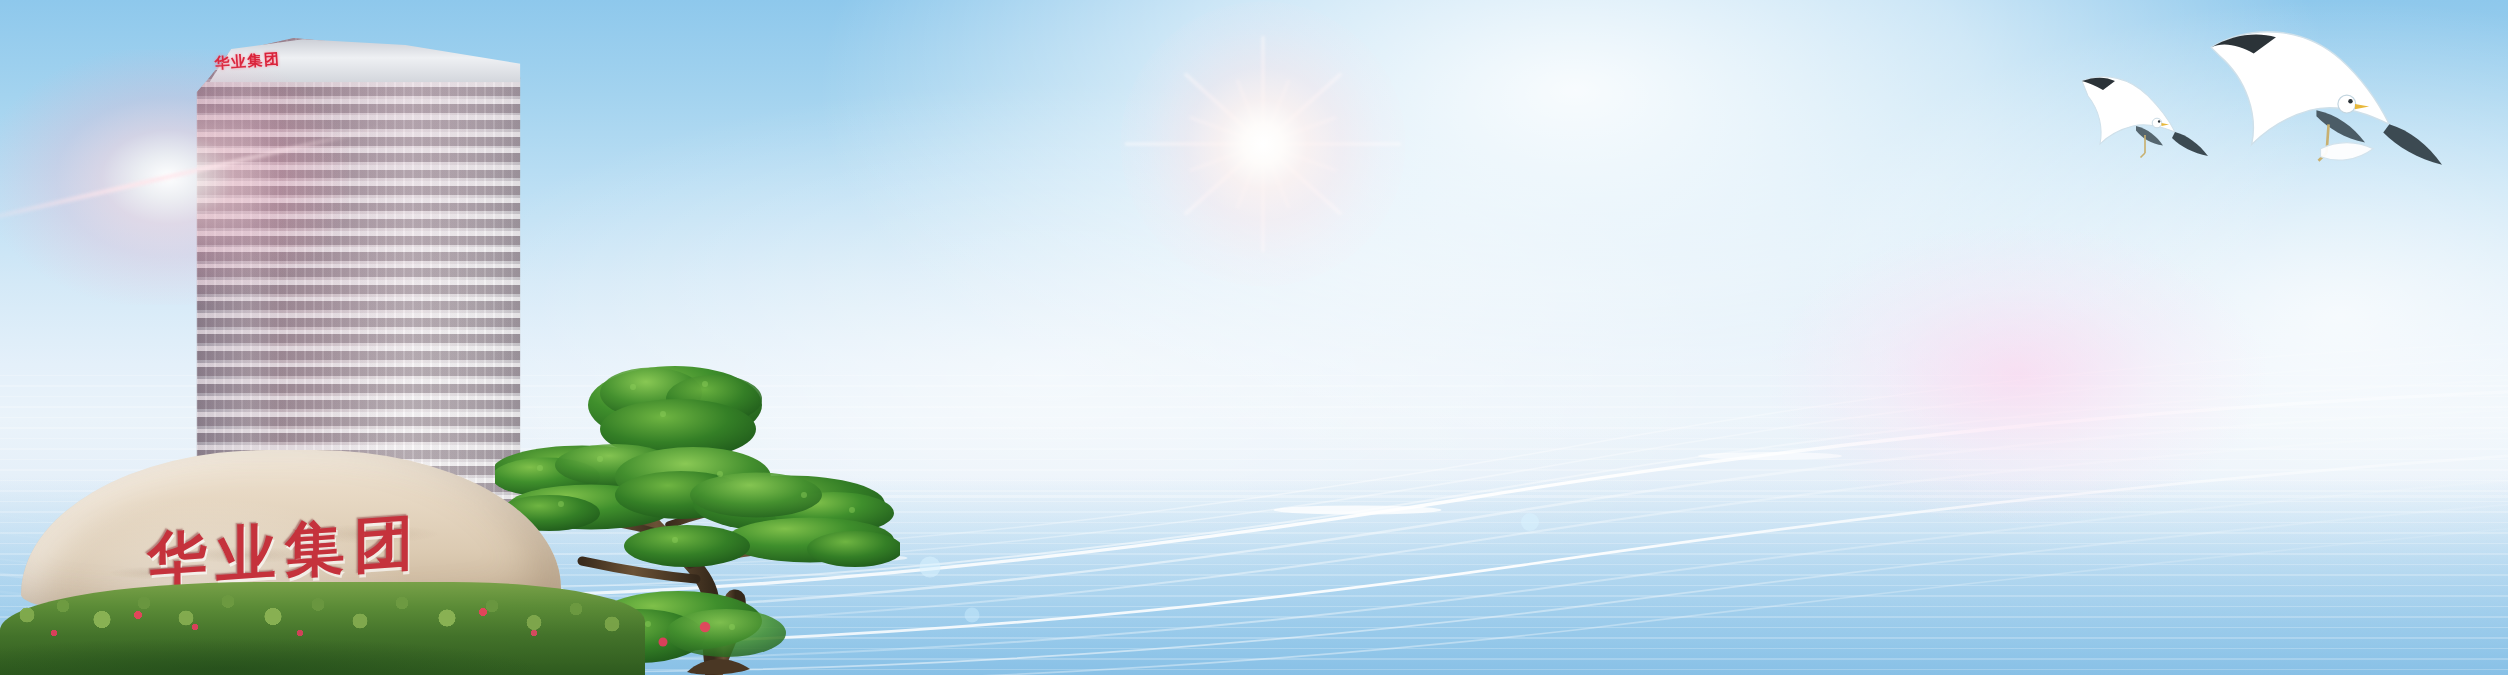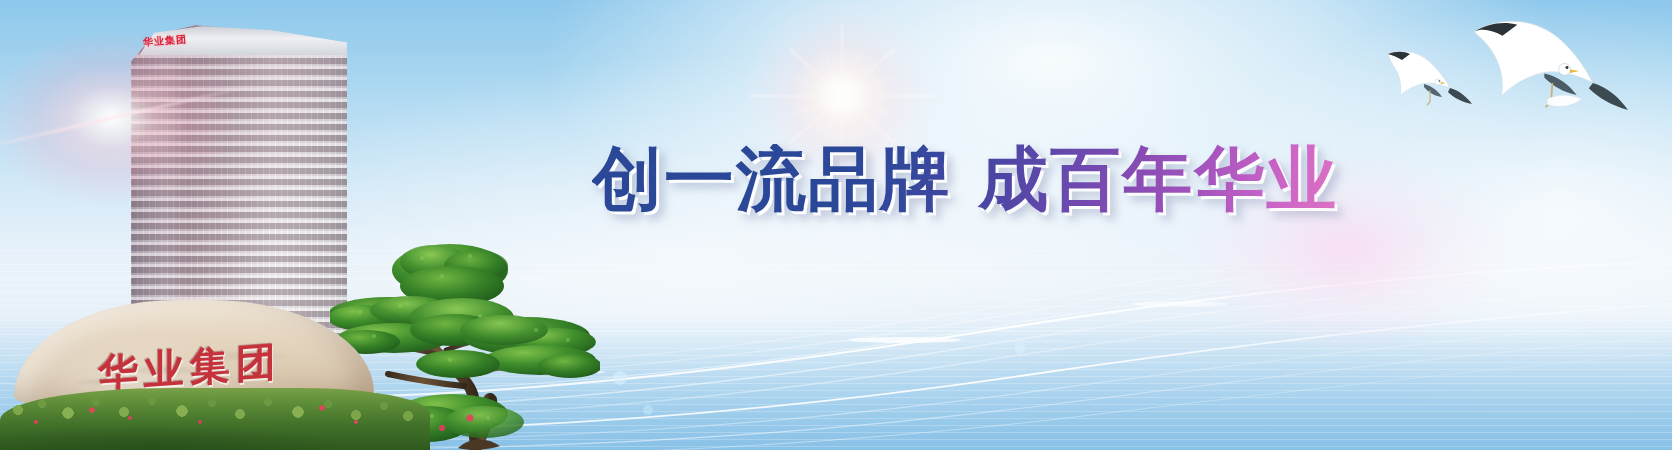--- a/index.html
+++ b/index.html
@@ -489,17 +489,14 @@
     <div class="rock-text">华业集团</div>
   </div>
 
   <div class="hedge">
     <div class="hedge-base"></div>
     <div class="hedge-leaves"></div>
     <div class="hedge-flowers"></div>
   </div>
 
   <div class="slogan-bloom"></div>
-  <div class="slogan">
-    <div class="slogan-text">创一流品牌  成百年华业</div>
-  </div>
 
 </div>
 
 </body></html>

